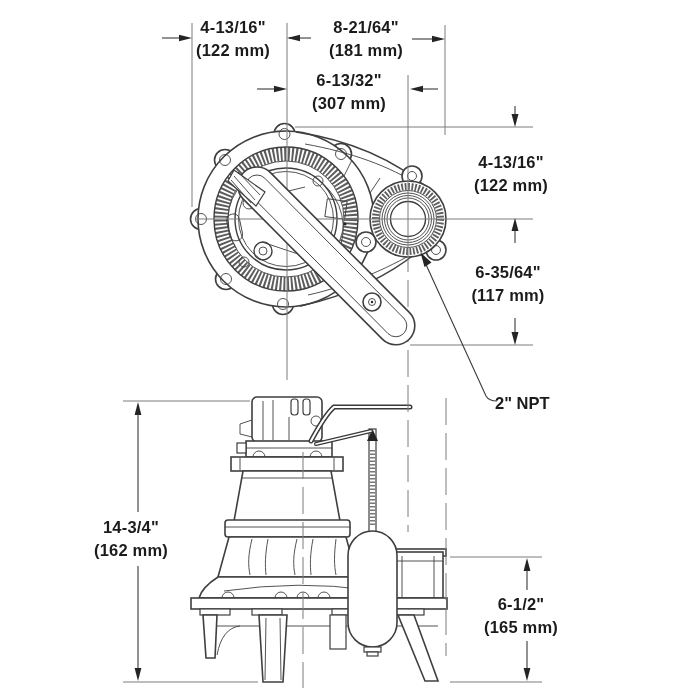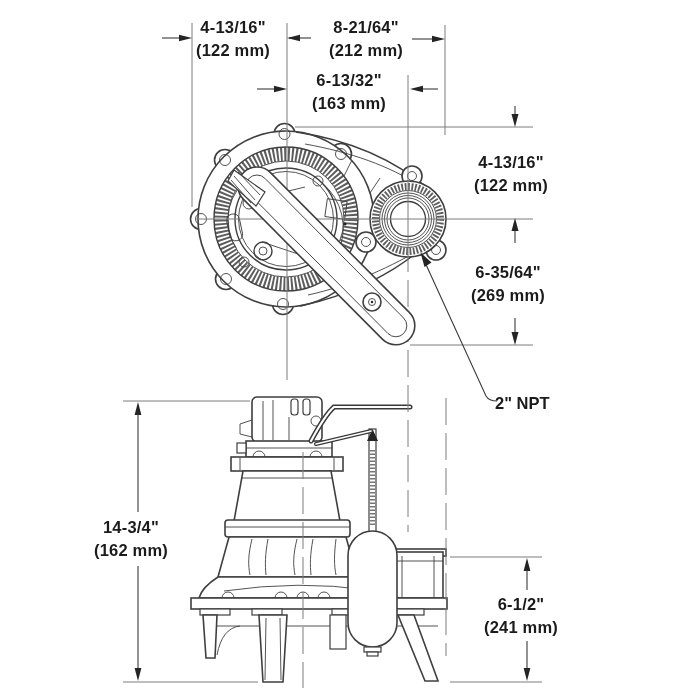--- a/index.html
+++ b/index.html
@@ -250,36 +250,36 @@
     <polygon class="ah" points="420.5,252.5 424.5,267 431.5,262.5"></polygon>
   </g>
 </svg>
 
   <div class="dim-label" style="left:233px;top:16px">
     <div>4-13/16"</div>
     <div>(122 mm)</div>
   </div>
   <div class="dim-label" style="left:366px;top:16px">
     <div>8-21/64"</div>
-    <div>(212 mm)</div>
+    <div>(181 mm)</div>
   </div>
   <div class="dim-label" style="left:349px;top:69px">
     <div>6-13/32"</div>
-    <div>(163 mm)</div>
+    <div>(307 mm)</div>
   </div>
   <div class="dim-label" style="left:511px;top:151px">
     <div>4-13/16"</div>
     <div>(122 mm)</div>
   </div>
   <div class="dim-label" style="left:508px;top:261px">
     <div>6-35/64"</div>
-    <div>(269 mm)</div>
+    <div>(117 mm)</div>
   </div>
   <div class="dim-label bg" style="left:131px;top:516px">
     <div>14-3/4"</div>
     <div>(162 mm)</div>
   </div>
   <div class="dim-label bg" style="left:521px;top:593px">
     <div>6-1/2"</div>
-    <div>(241 mm)</div>
+    <div>(165 mm)</div>
   </div>
   <div class="npt-label" style="left:495px;top:393px">2" NPT</div>
 </div>
 
 </body></html>

